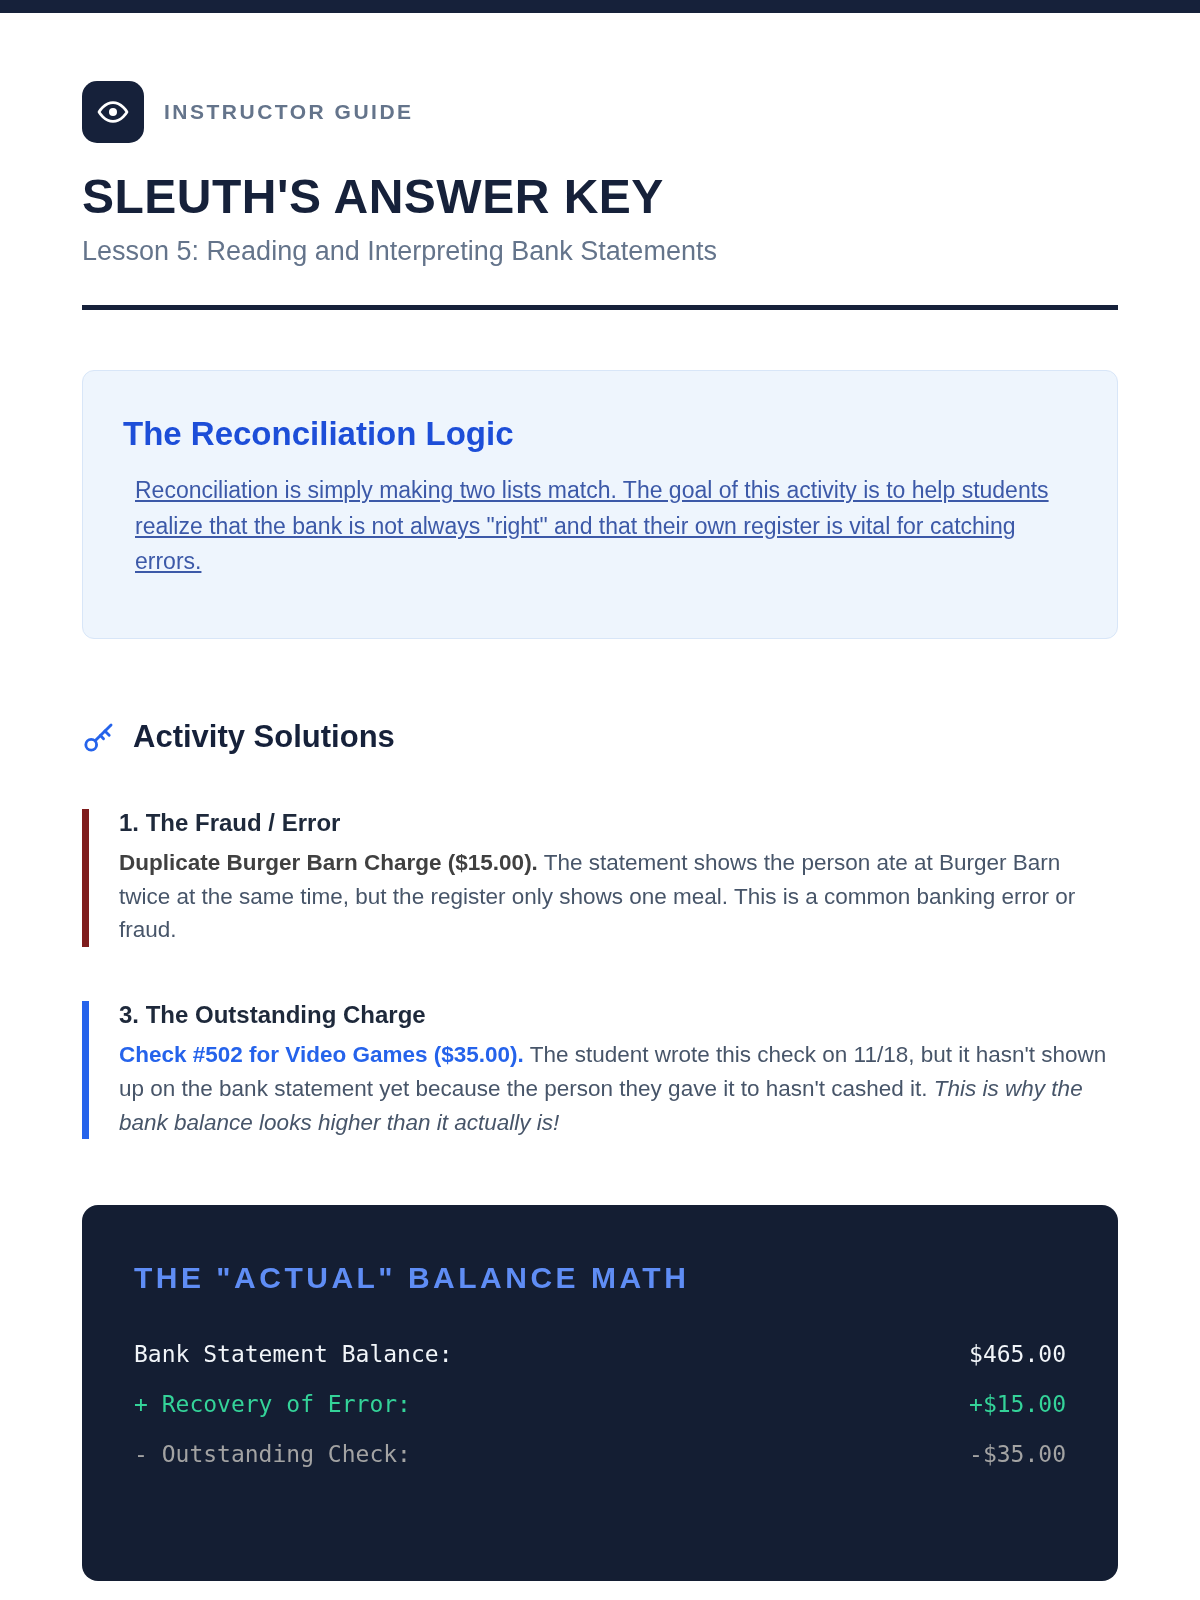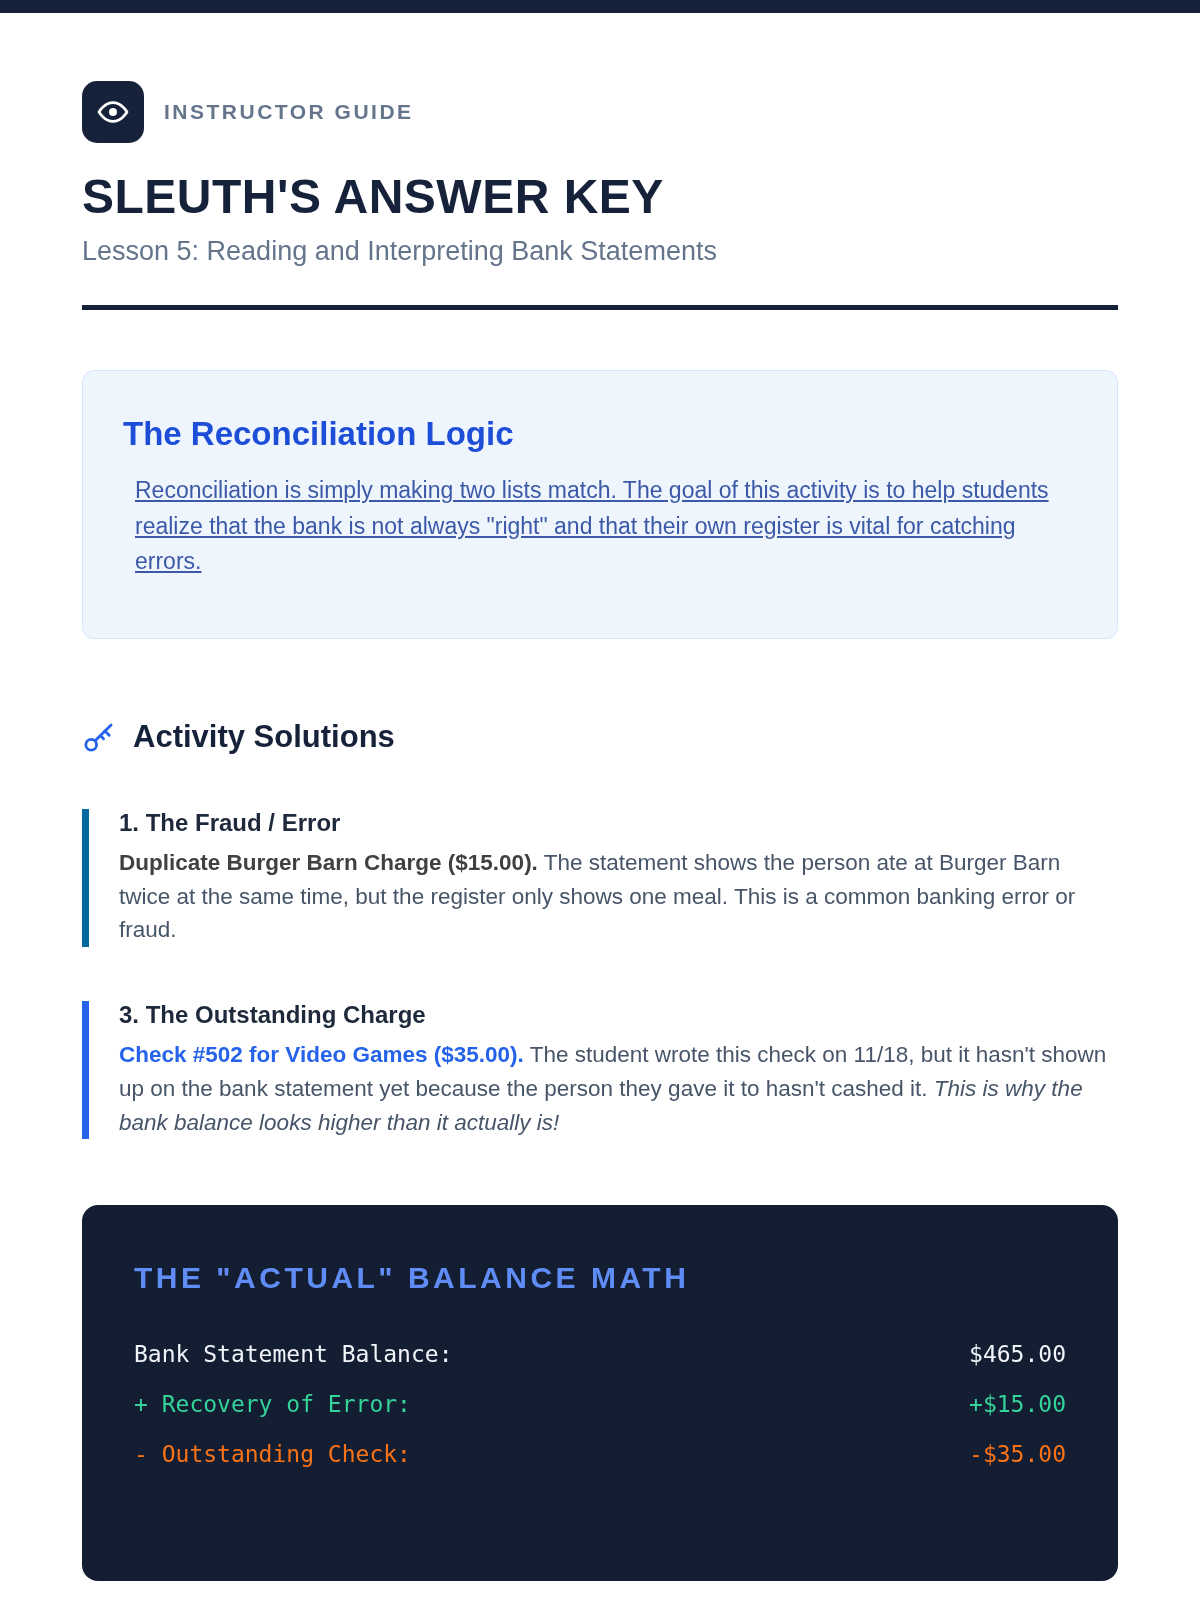--- a/index.html
+++ b/index.html
@@ -36,21 +36,21 @@
     margin-top: 60px; background: #eef5fd; border: 1px solid #d8e6f8;
     border-radius: 12px; padding: 44px 40px 46px;
   }
   .logic-title { margin: 0 0 20px; font-size: 33px; font-weight: 800; color: #1d4ed8; }
   .logic-body { margin: 12px; font-size: 23px; line-height: 1.55; color: #3c59a8; max-width: 960px; text-decoration: underline; }
 
   .section-head { display: flex; align-items: center; gap: 17px; margin-top: 80px; }
   .key-icon svg { width: 34px; height: 34px; display: block; }
   .section-title { font-size: 31px; font-weight: 800; color: #16213a; }
 
-  .solution { border-left: 7px solid #0369a1; padding-left: 30px; margin-top: 54px; }
+  .solution { border-left: 7px solid #7f1d1d; padding-left: 30px; margin-top: 54px; }
   .solution.blue { border-left-color: #2563eb; }
   .sol-title { margin: 0 0 9px; font-size: 24px; font-weight: bold; color: #1e293b; }
   .sol-body { margin: 0; font-size: 22.5px; line-height: 1.5; color: #475569; max-width: 990px; }
   .lead { font-weight: bold; }
   .lead.red { color: #404040; }
   .lead.blue { color: #2563eb; }
   .sol-italic { font-style: italic; }
 
   .panel {
     margin-top: 66px; background: #141e33; border-radius: 16px;
@@ -60,21 +60,21 @@
     margin: 0 0 46px; font-size: 30px; font-weight: 800;
     letter-spacing: 3.5px; color: #5f8df5;
   }
   .balance-row {
     display: flex; justify-content: space-between; align-items: baseline;
     font-family: "DejaVu Sans Mono", monospace; font-size: 23px;
     margin-bottom: 24px;
   }
   .row-white { color: #f1f5f9; }
   .row-green { color: #34d399; }
-  .row-pink  { color: #f97316; align-items: flex-end; }
+  .row-pink  { color: #a3a3a3; align-items: flex-end; }
 </style>
 </head>
 <body>
 
 <div class="topbar"></div>
 
 <div class="container">
 
   <div class="kicker-row">
     <div class="kicker-icon">

